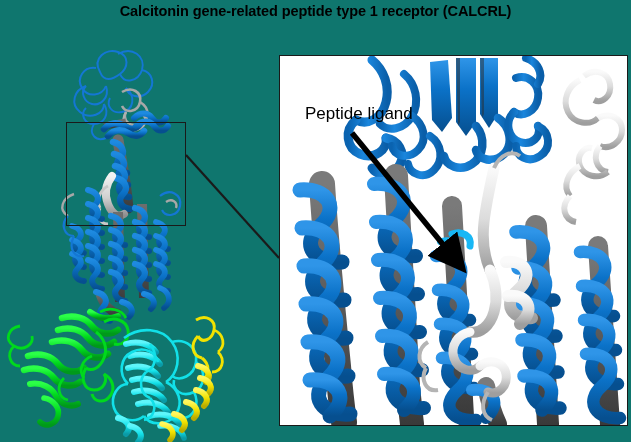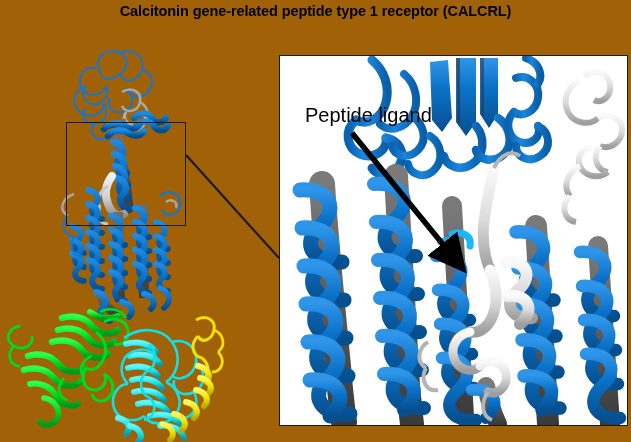--- a/index.html
+++ b/index.html
@@ -7,21 +7,21 @@
     padding: 0;
     background: #ffffff;
   }
   body {
     font-family: "Liberation Sans", sans-serif;
   }
   #figure {
     position: relative;
     width: 631px;
     height: 442px;
-    background: #a16207;
+    background: #0f766e;
     overflow: hidden;
   }
   #figure-title {
     position: absolute;
     left: 0;
     top: 3px;
     width: 631px;
     text-align: center;
     font-size: 14.5px;
     font-weight: bold;
@@ -69,21 +69,21 @@
   }
   #connector-svg {
     width: 631px;
     height: 442px;
     pointer-events: none;
   }
   #peptide-label {
     position: absolute;
     left: 305px;
     top: 104px;
-    font-size: 20px;
+    font-size: 17px;
     color: #000000;
     font-family: "Liberation Sans", sans-serif;
     white-space: nowrap;
   }
 </style>
 </head>
 <body>
 
 <div id="figure">
 

